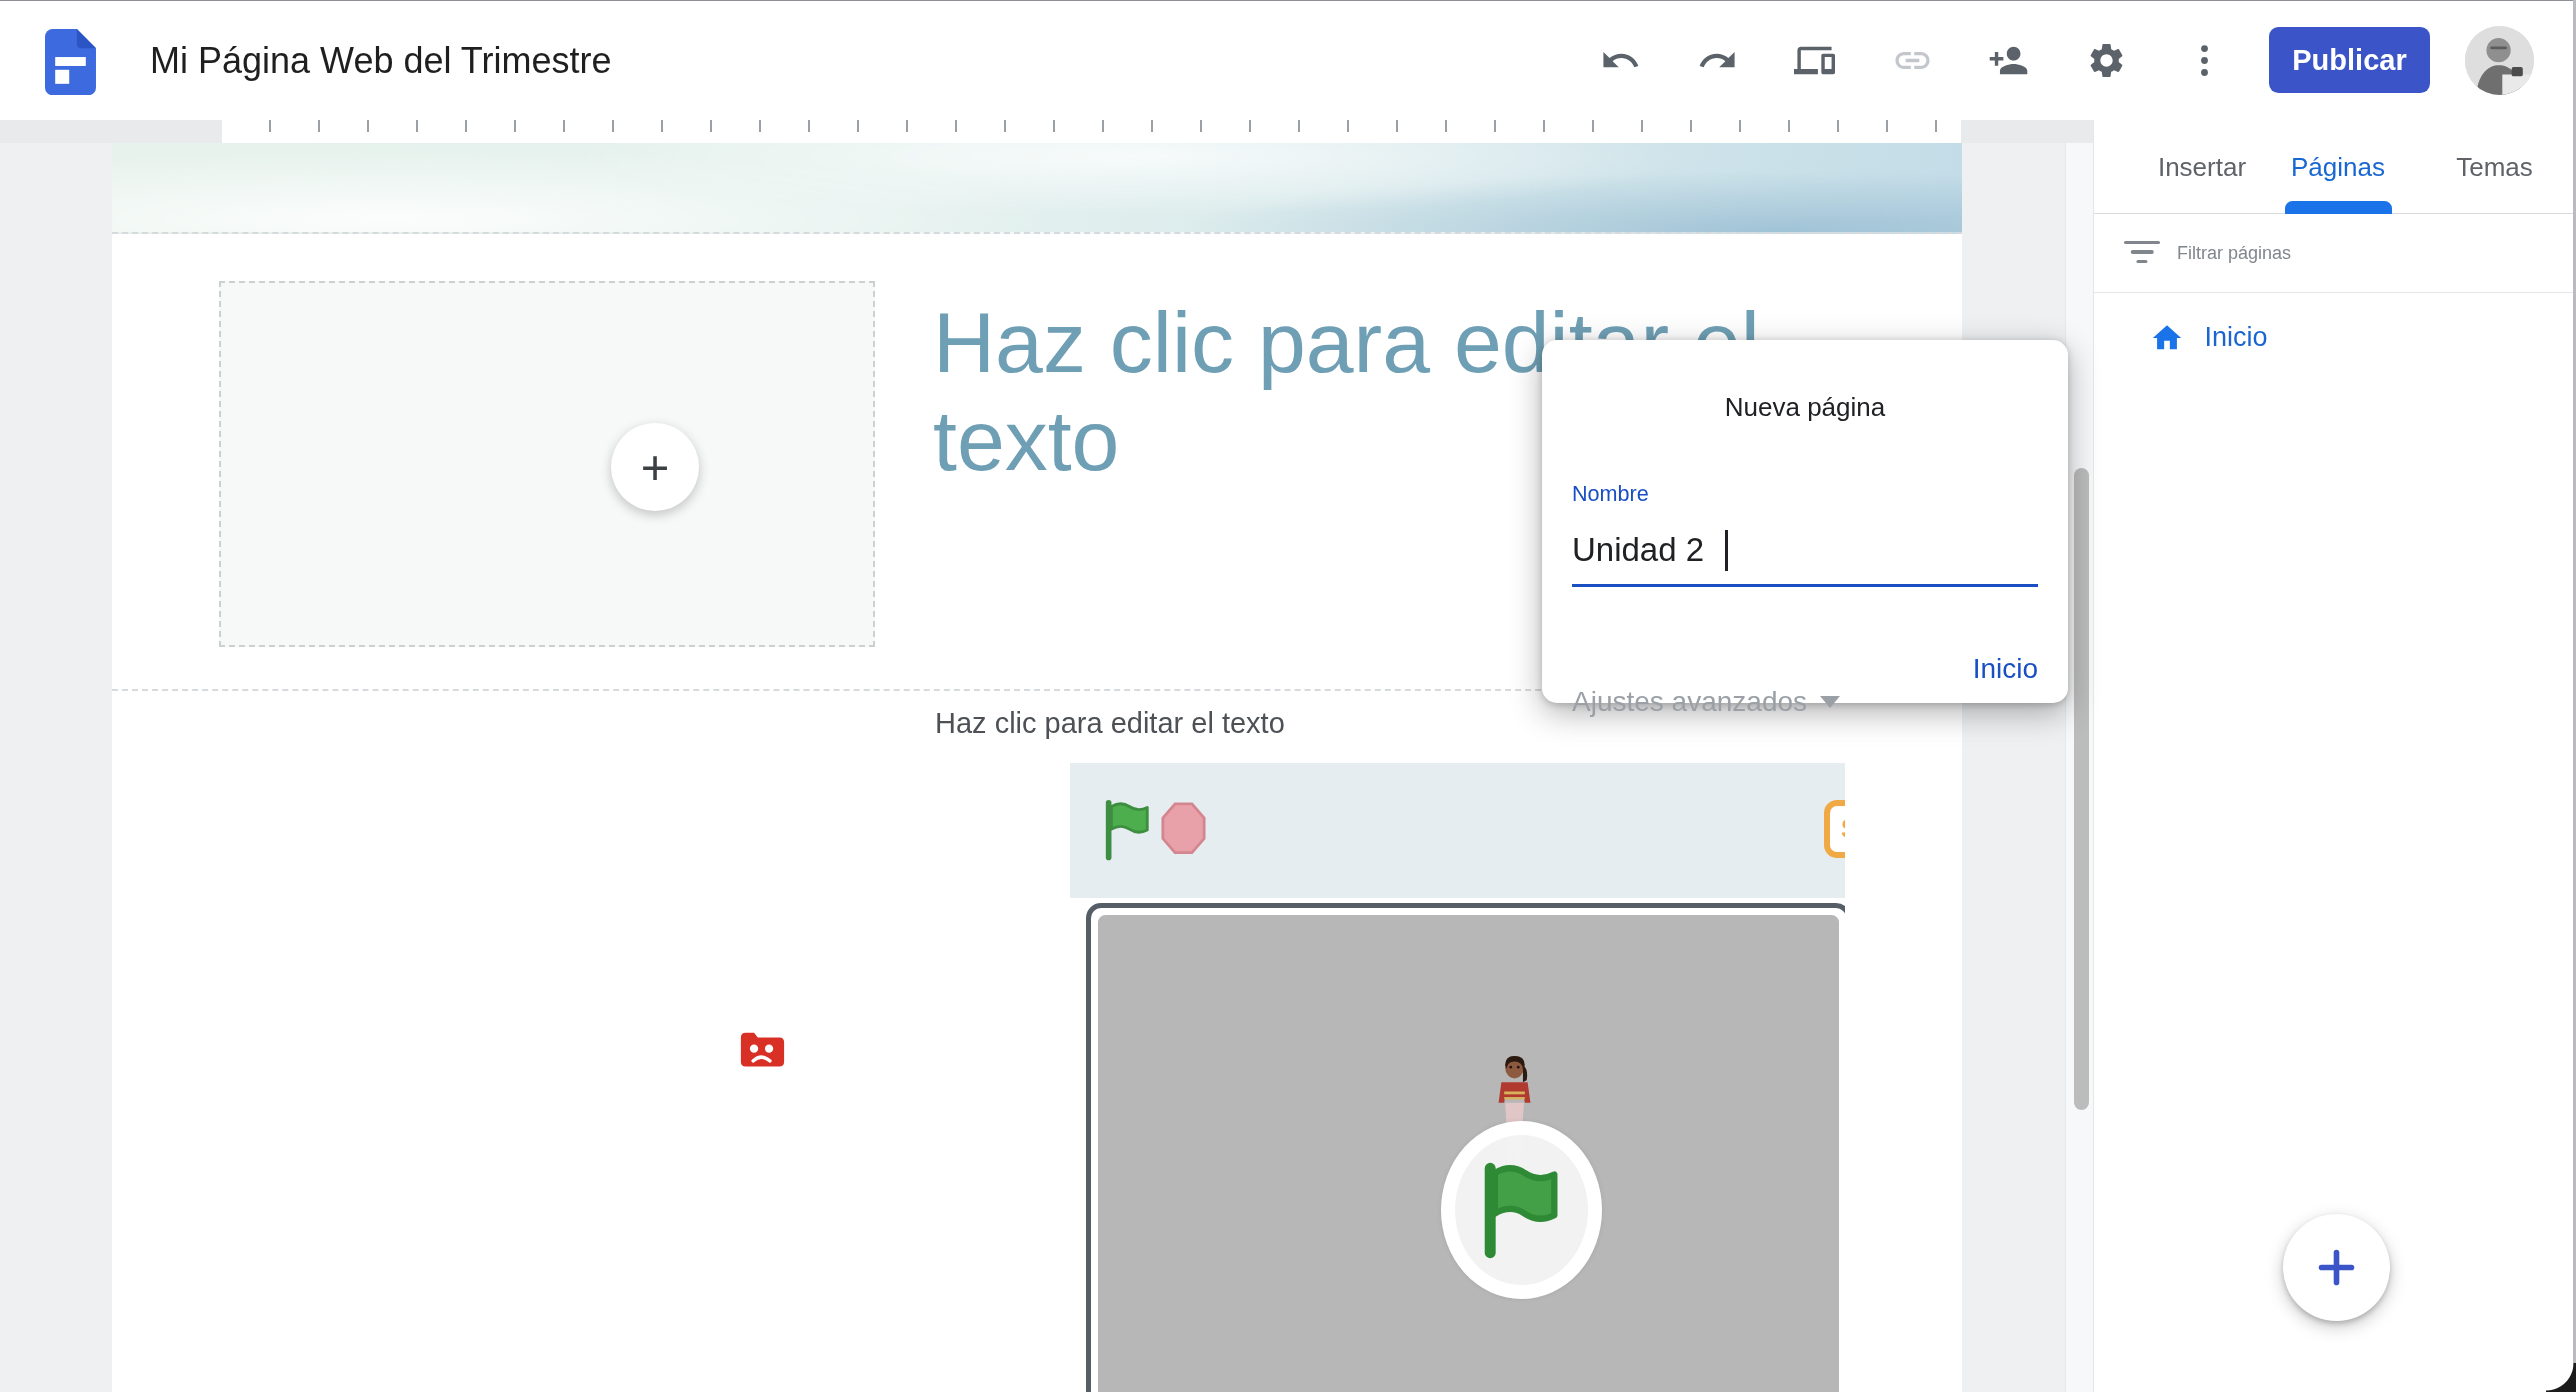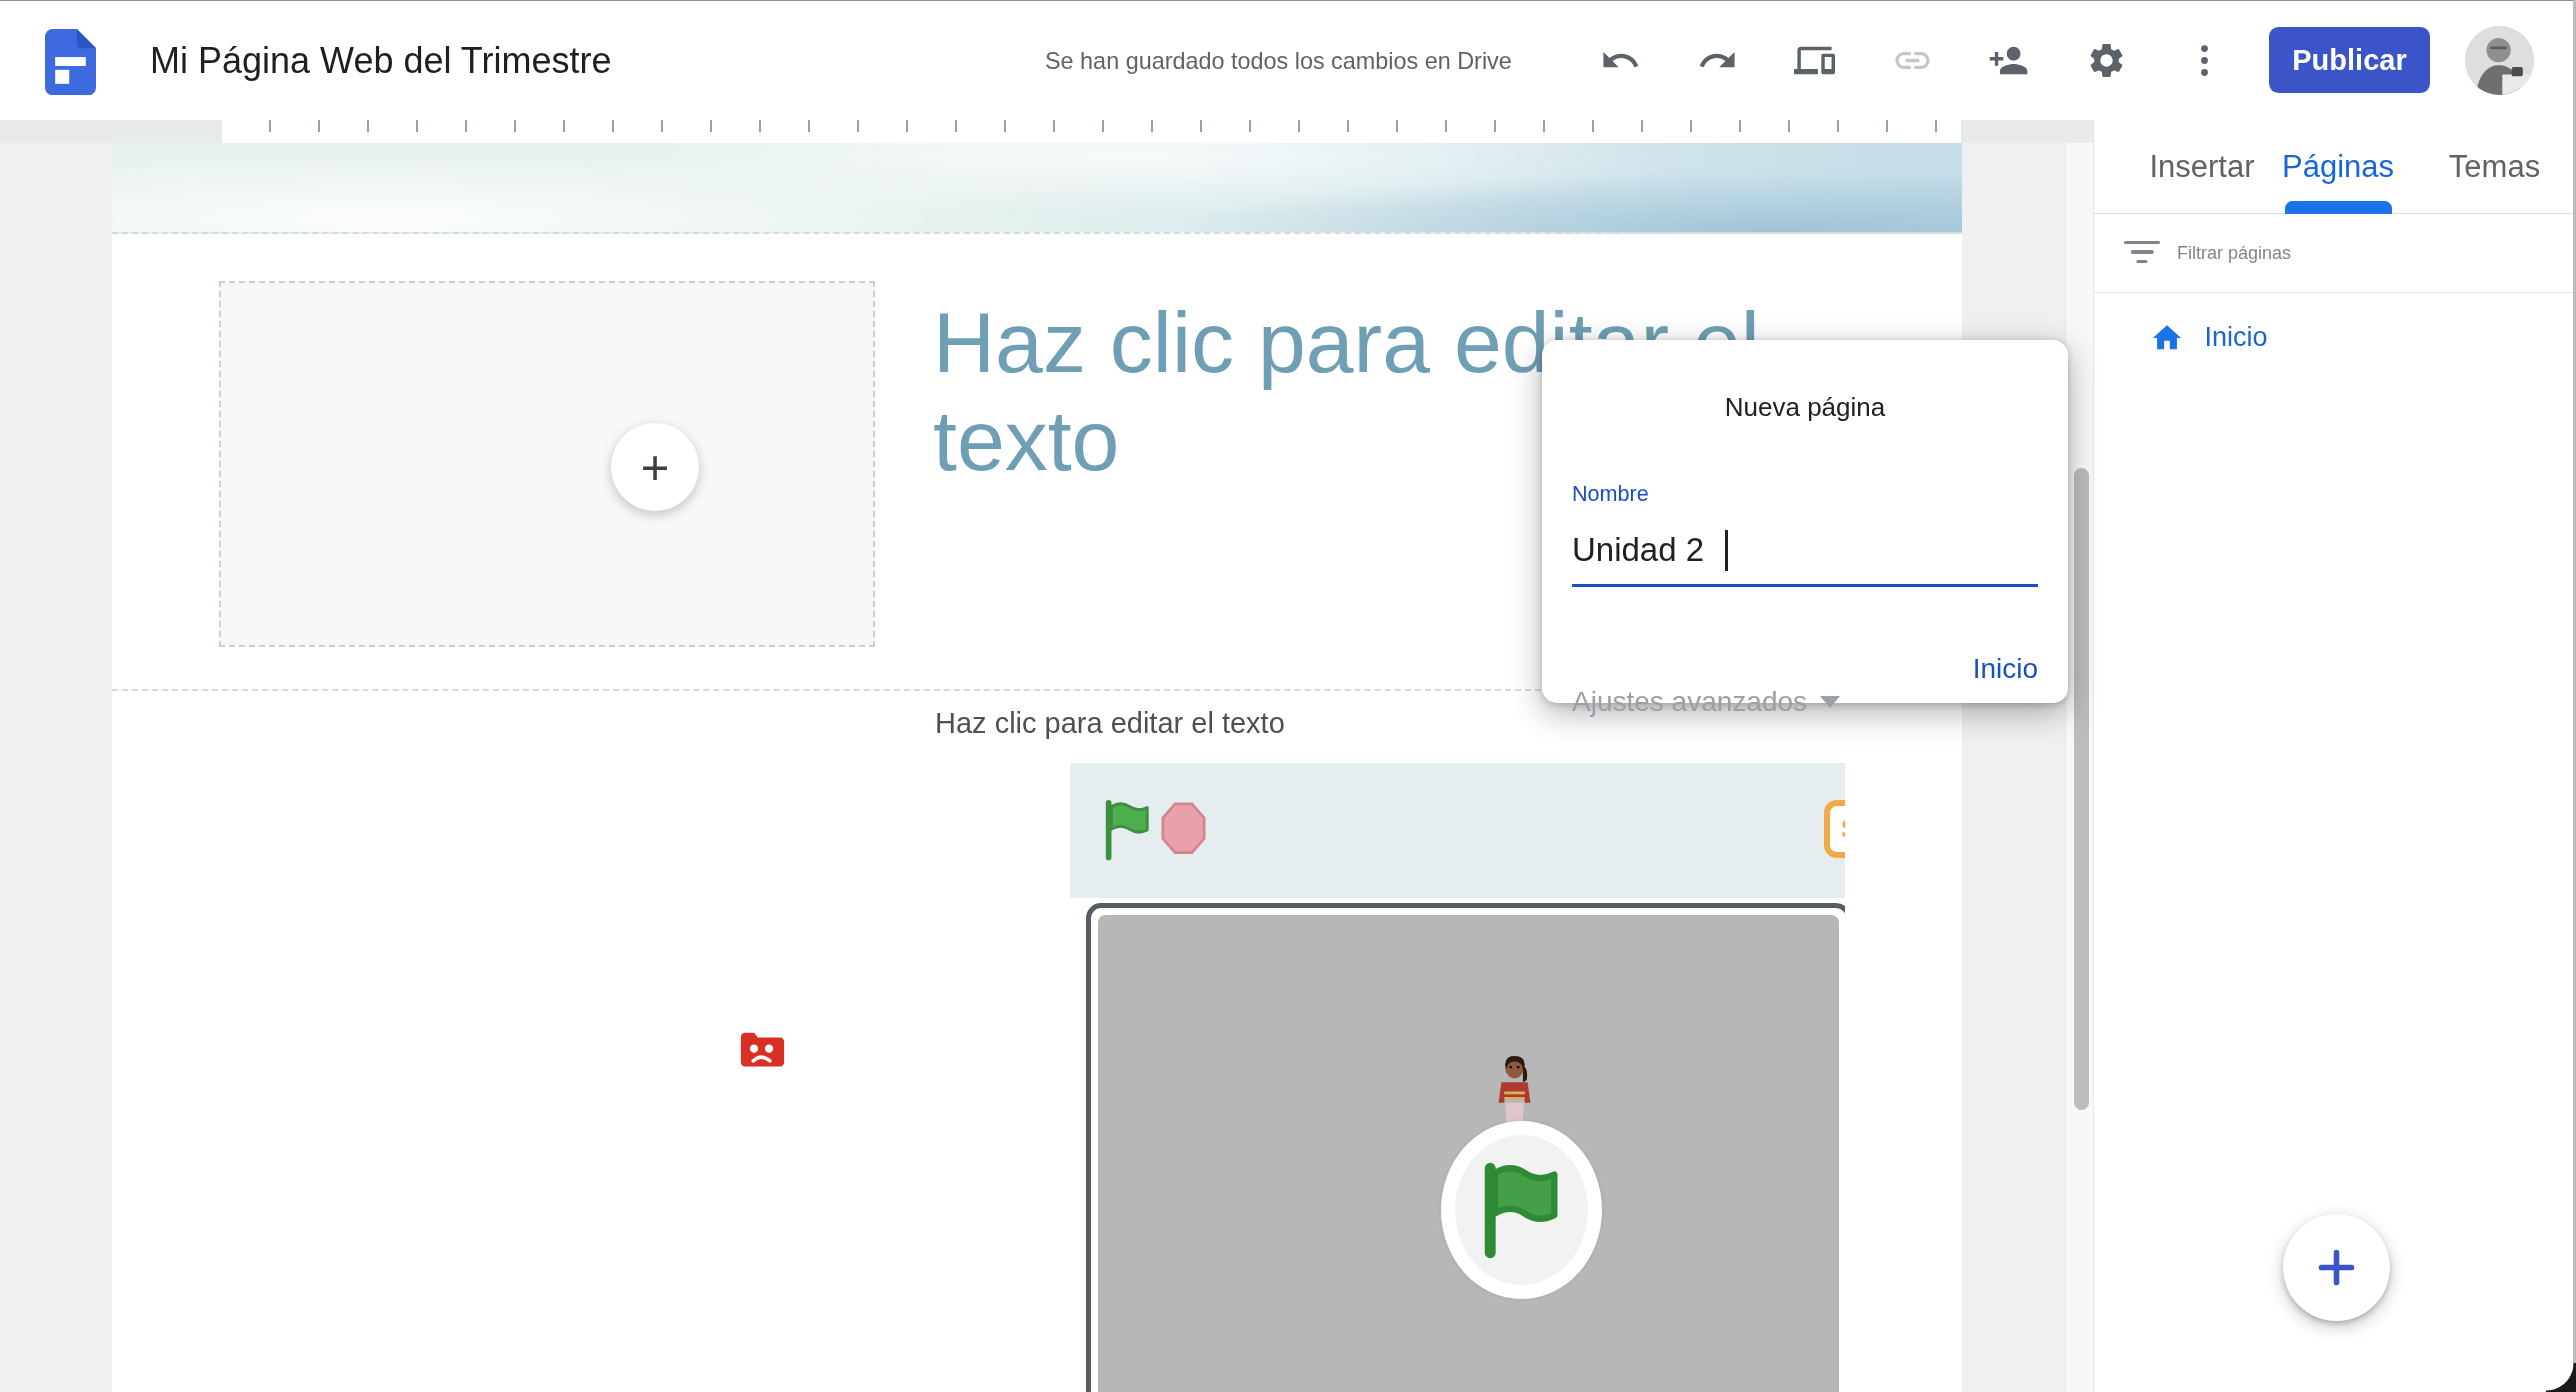--- a/index.html
+++ b/index.html
@@ -63,21 +63,21 @@
   .sc-flag-circle svg{width:97px;height:97px;}
   
   .v-scroll-track{position:absolute;left:2065px;top:0;width:28px;height:1250px;background:#f7f8f9;
      border-left:0.9px solid #e6e8ea;}
   .v-scroll-thumb{position:absolute;left:8.4px;top:325px;width:15px;height:642px;background:#bcbcbc;border-radius:8.4px;}
   
   .sidebar{position:absolute;left:2093px;top:120px;width:483px;height:1273px;background:#fff;
      border-left:0.9px solid #e4e6e8;box-sizing:border-box;}
   .tabs{position:absolute;left:0;top:0;width:483px;height:94px;border-bottom:0.9px solid #dadce0;box-sizing:border-box;}
   .tab{position:absolute;top:0;height:94px;display:flex;align-items:center;justify-content:center;
-       font-size:31px;color:#5f6368;cursor:pointer;}
+       font-size:26px;color:#5f6368;cursor:pointer;}
   .tab.active{color:#1967d2;font-weight:500;}
   .tab-indicator{position:absolute;left:191px;top:81px;width:107px;height:13px;background:#1a73e8;
        border-radius:7.5px 7.5px 0 0;}
   .filter-row{position:absolute;left:0;top:94px;width:483px;height:79px;border-bottom:0.9px solid #e4e6e8;
        box-sizing:border-box;display:flex;align-items:center;}
   .filter-icon{margin-left:30px;width:36px;height:24.4px;position:relative;}
   .filter-icon i{position:absolute;left:50%;transform:translateX(-50%);height:3.7px;background:#80868b;border-radius:1.9px;display:block;}
   .filter-input{margin-left:15px;border:none;outline:none;font-size:18px;color:#3c4043;width:356px;
        font-family:"Liberation Sans",sans-serif;background:transparent;}
   .filter-input::placeholder{color:#80868b;opacity:1;}
@@ -115,21 +115,20 @@
     <span class="sites-logo">
       <svg viewBox="0 0 40 52">
         <path d="M0 6 a6 6 0 0 1 6-6 H25 L40 15 V46 a6 6 0 0 1 -6 6 H6 a6 6 0 0 1 -6 -6 Z" fill="#3e6ae0"></path>
         <path d="M25 0 L40 15 H28 a3 3 0 0 1 -3 -3 Z" fill="#2b55c4"></path>
         <rect x="8" y="22" width="24" height="7" fill="#fff"></rect>
         <rect x="8" y="32" width="11" height="11" fill="#fff"></rect>
         <rect x="22" y="32" width="10" height="2.5" fill="#fff" opacity="0"></rect>
       </svg>
     </span>
     <div class="doc-title">Mi Página Web del Trimestre</div>
-    <div class="save-status">Se han guardado todos los cambios en Drive</div>
 
     <span class="tb-icon" style="left:1600px">
       <svg viewBox="0 0 24 24" fill="currentColor">
           <path d="M12.5 8c-2.65 0-5.05 1-6.9 2.6L2 7v9h9l-3.62-3.62C8.77 11.22 10.54 10.5 12.5 10.5c3.54 0 6.55 2.31 7.6 5.5l2.37-.78C21.08 11.03 17.15 8 12.5 8z"></path>
         </svg>
     </span>
     <span class="tb-icon" style="left:1697px">
       <svg viewBox="0 0 24 24" fill="currentColor">
           <path d="M18.4 10.6C16.55 9 14.15 8 11.5 8c-4.65 0-8.58 3.03-9.96 7.22l2.37.78c1.05-3.19 4.06-5.5 7.59-5.5 1.96 0 3.73.72 5.12 1.88L13 16h9V7l-3.6 3.6z"></path>
         </svg>

